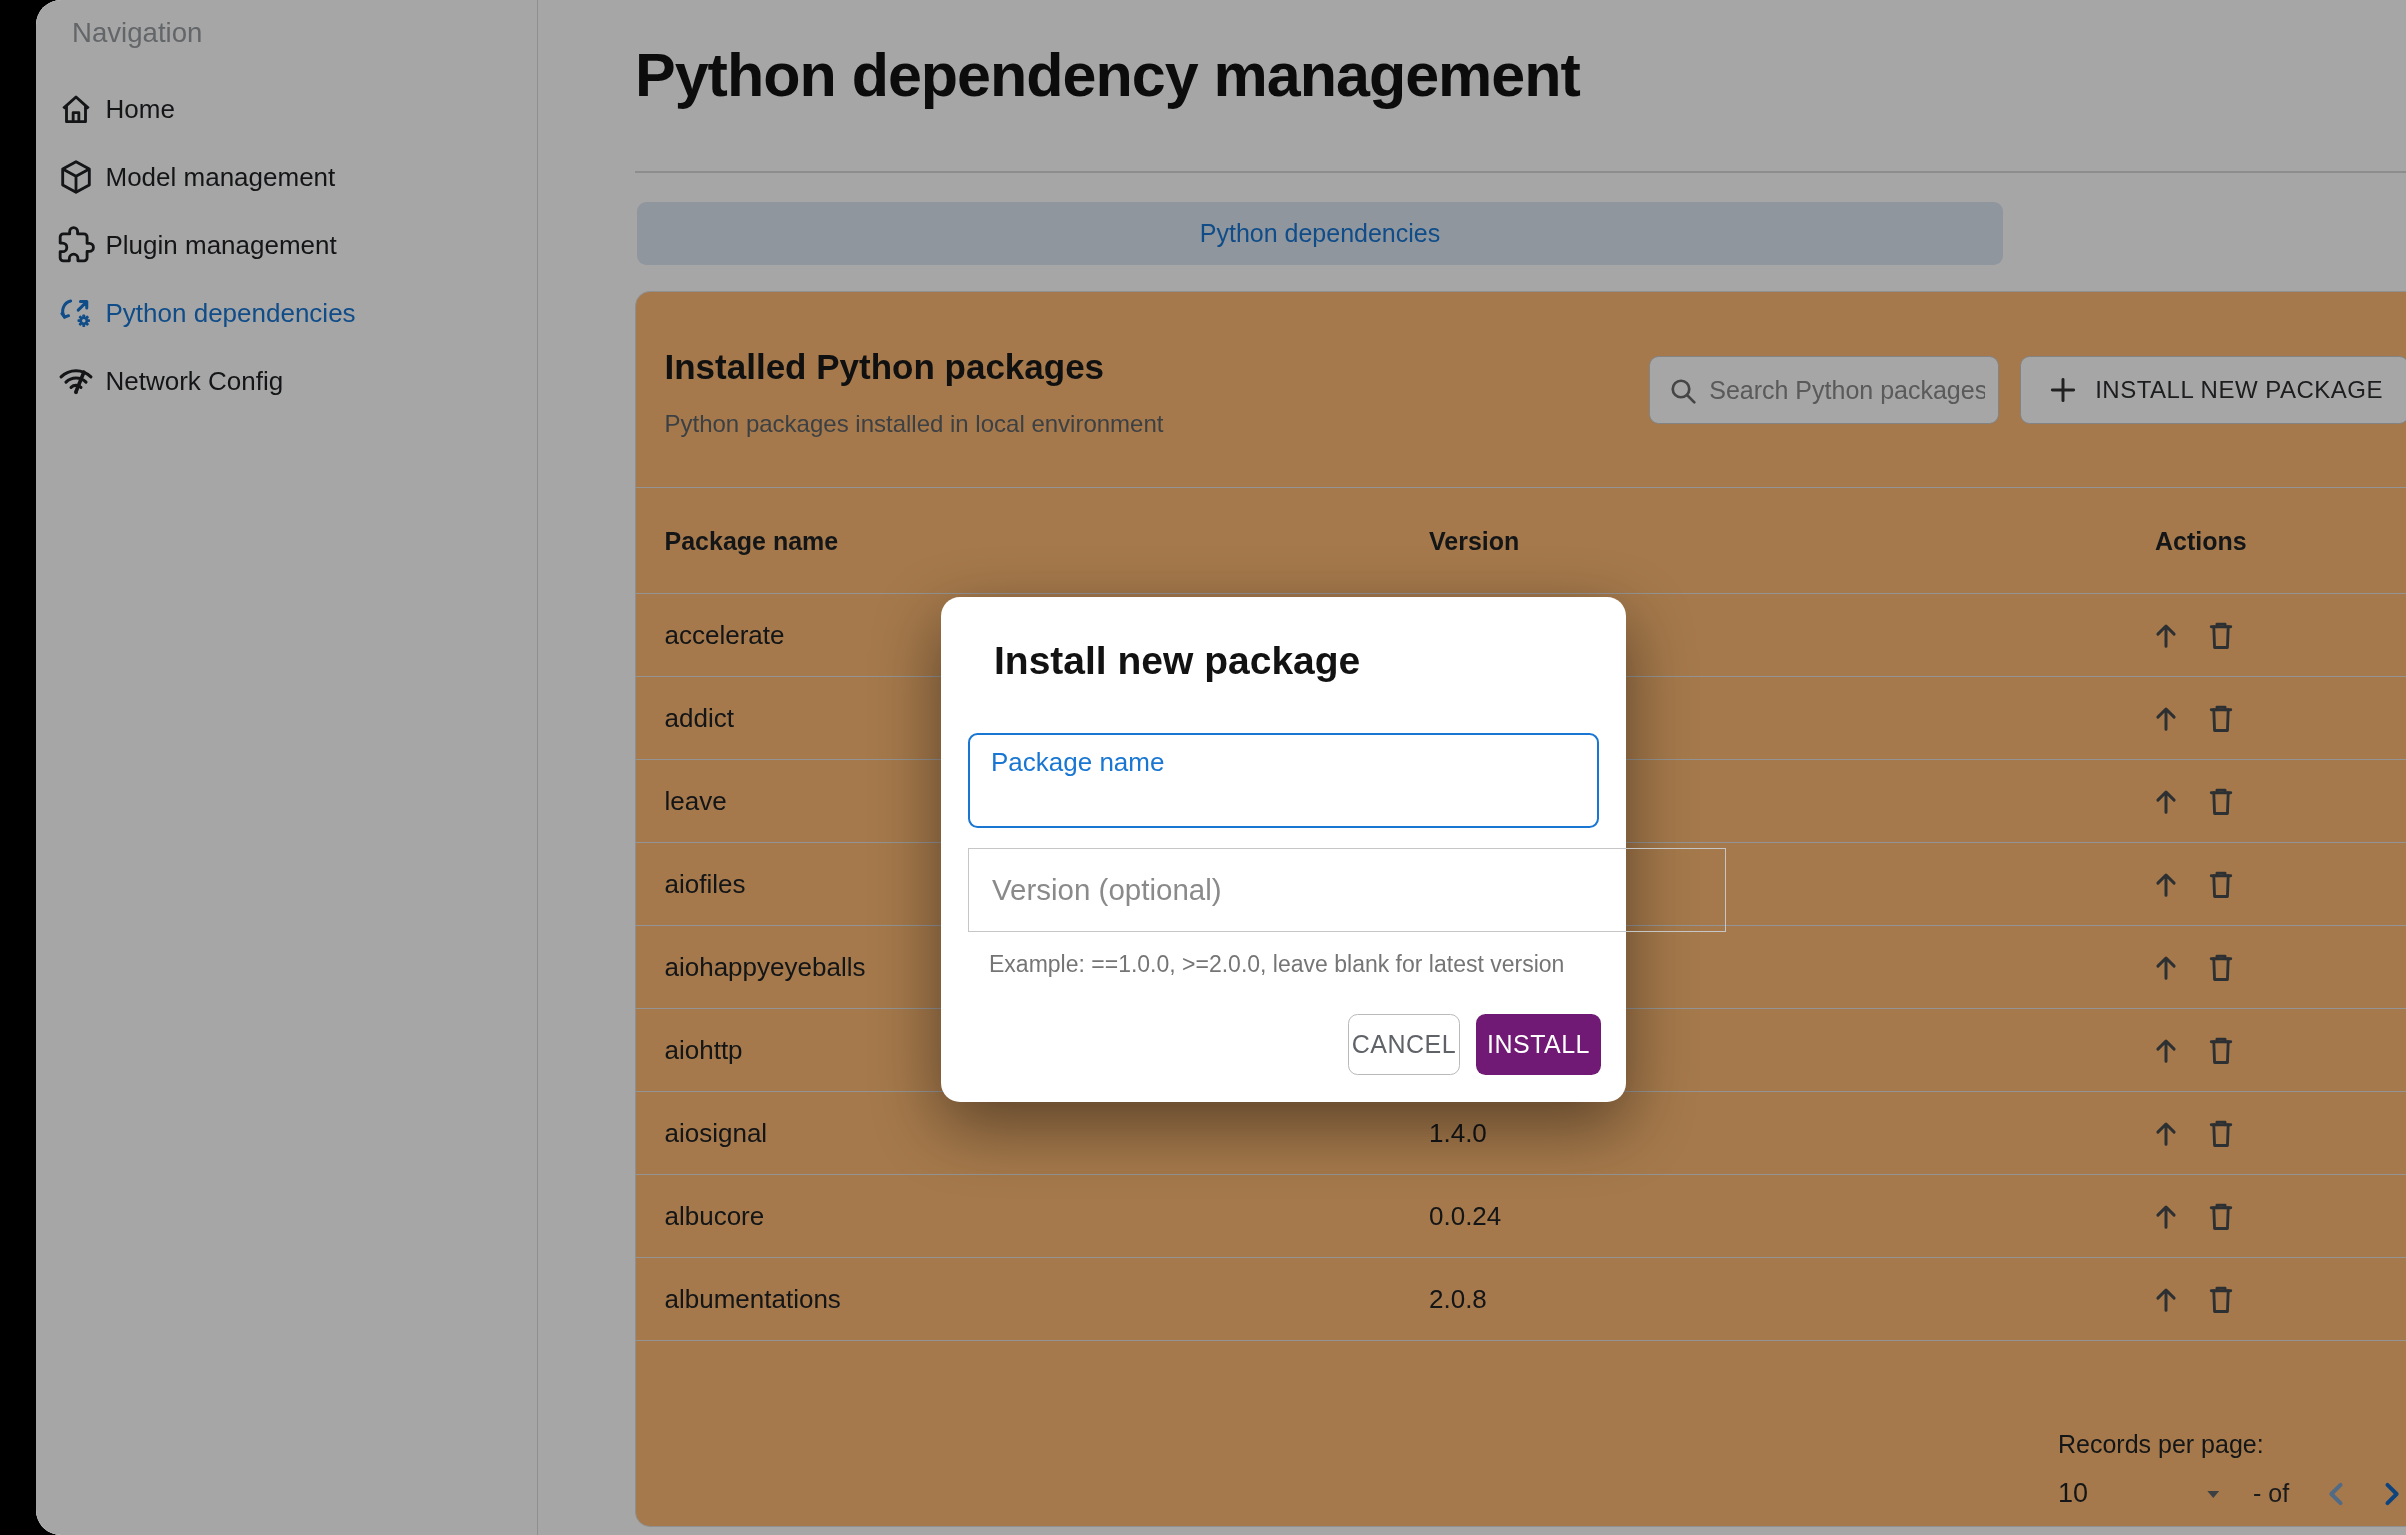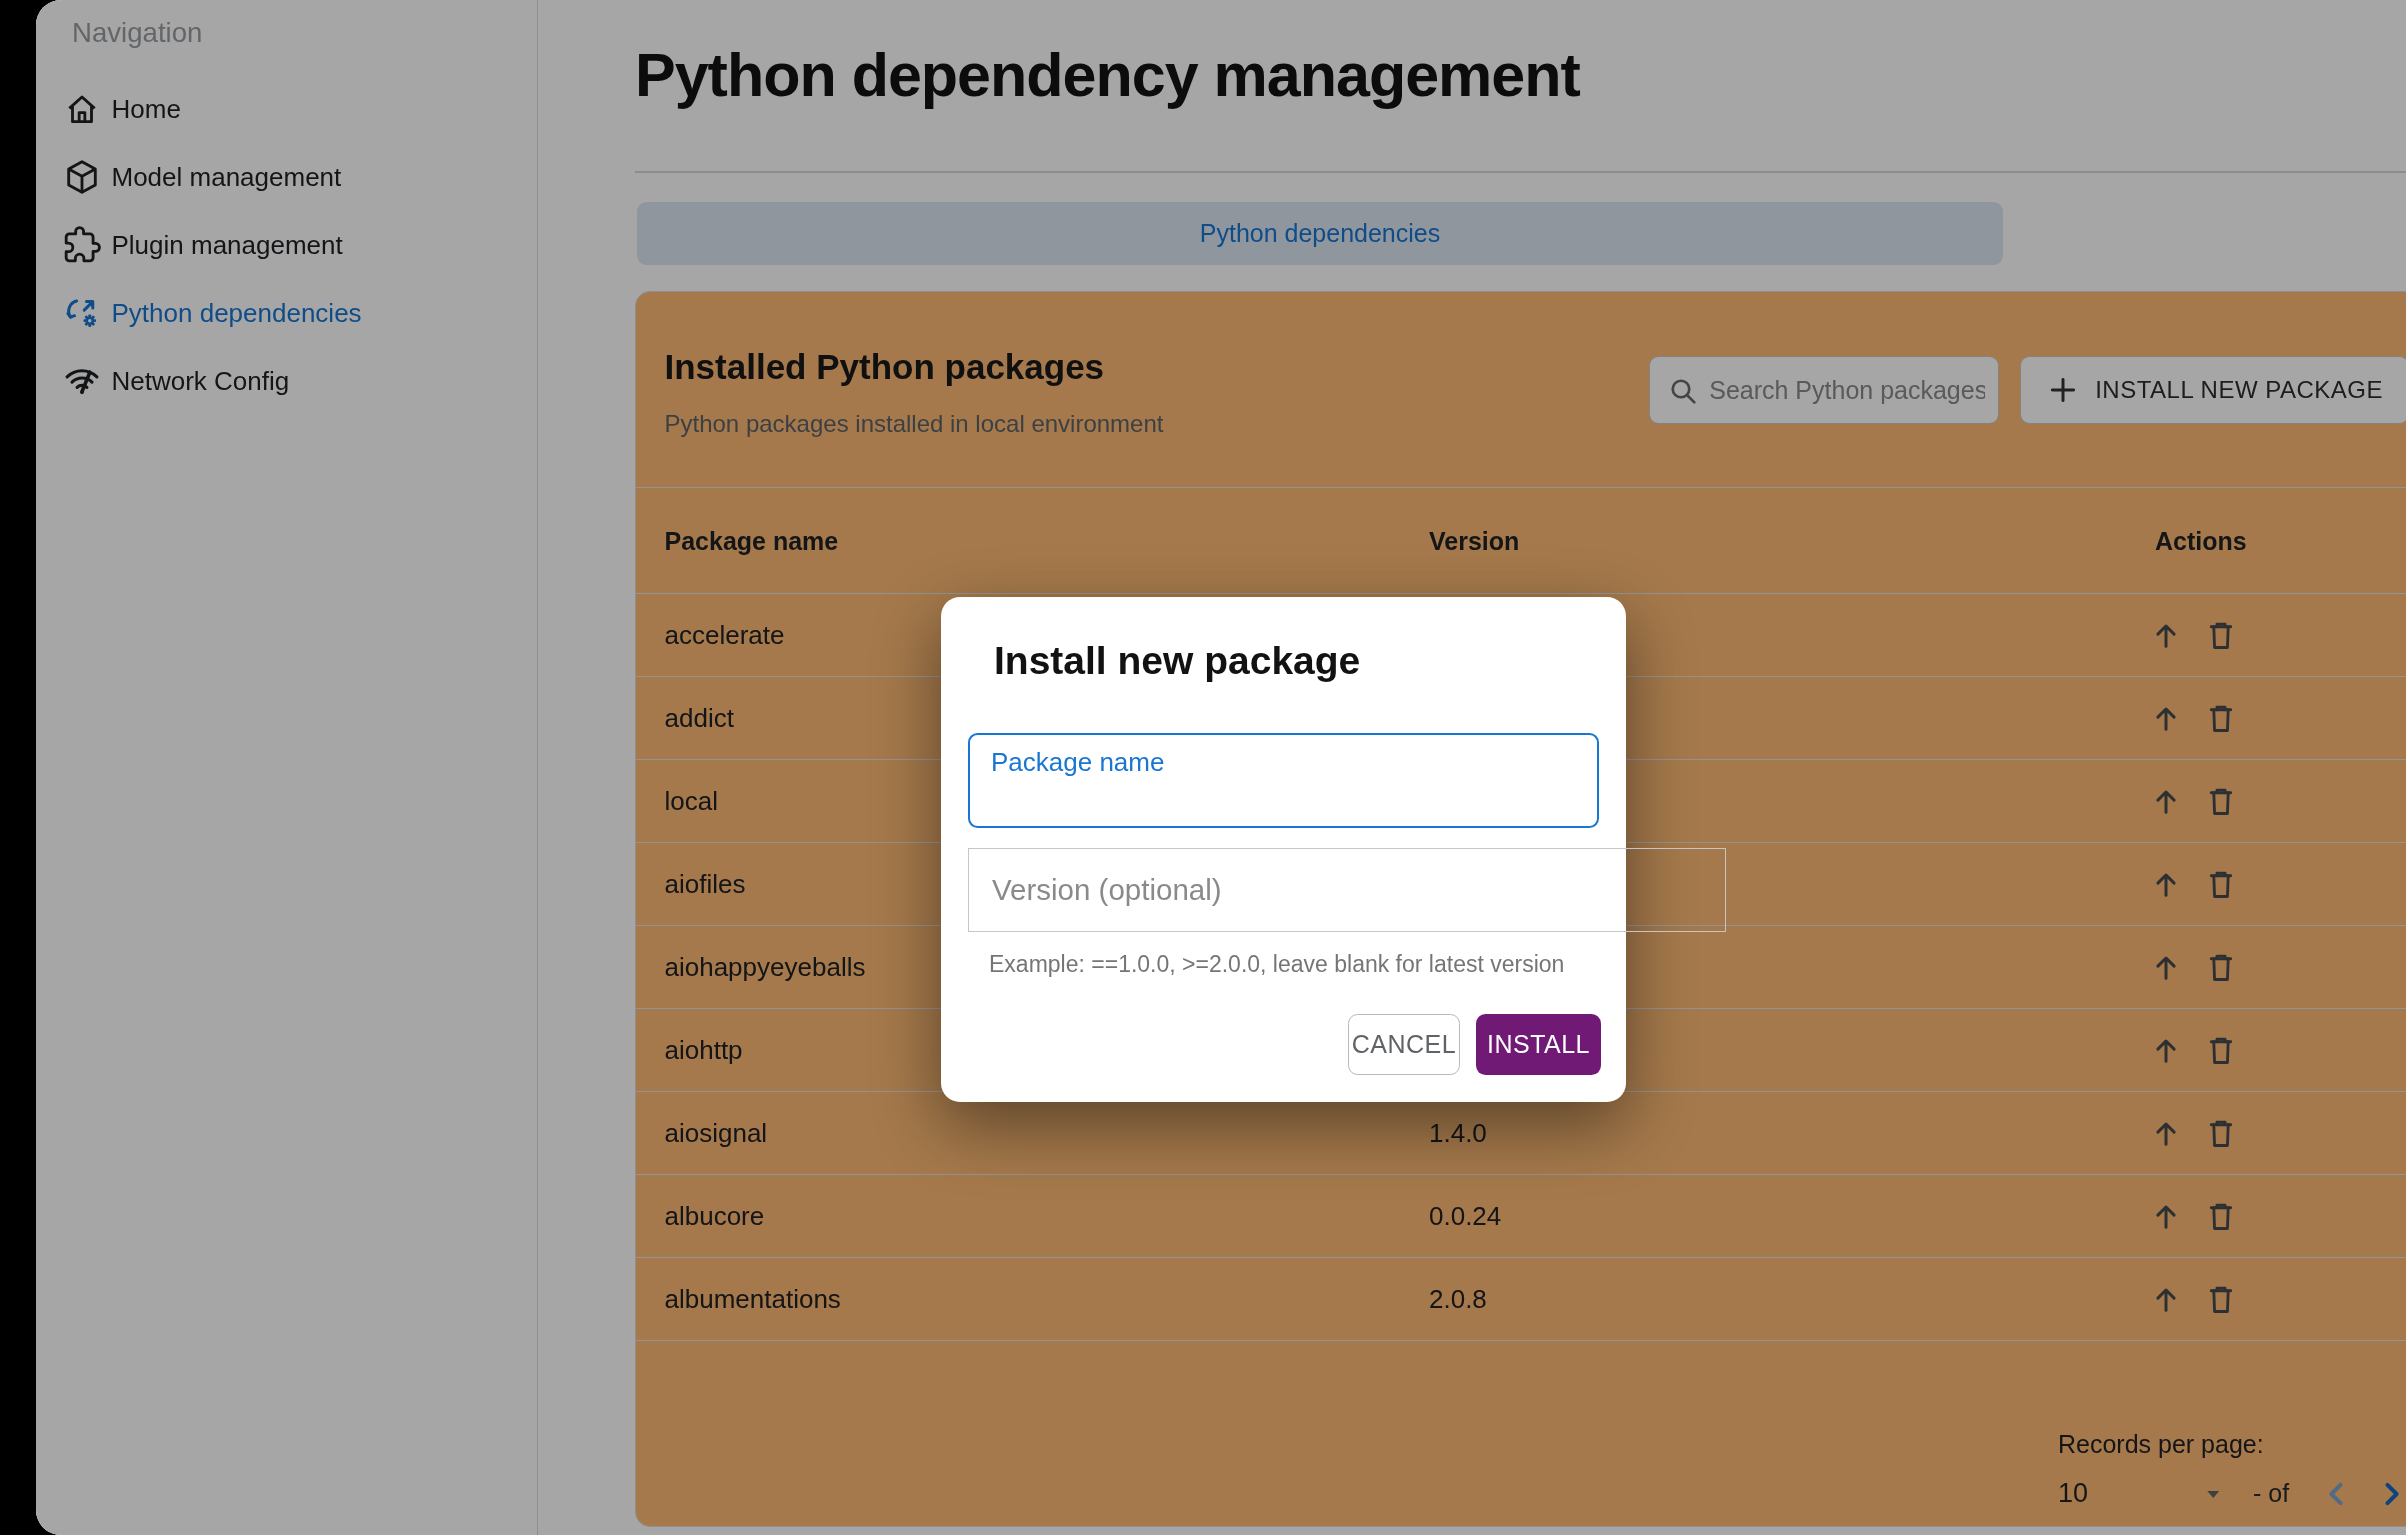--- a/index.html
+++ b/index.html
@@ -4,21 +4,21 @@
 <style>
   * { box-sizing: border-box; margin: 0; padding: 0; }
   html,body { width: 2406px; height: 1535px; background: #000; }
   body { font-family: "Liberation Sans", sans-serif; }
   .app { position: relative; width: 2406px; height: 1535px; background: #fff; border-radius: 25px; overflow: hidden; margin-left: 36px; }
 
   
   .sidebar { position: absolute; left: 0; top: 0; width: 502px; height: 100%; background: #fff; border-right: 1px solid #dcdcdc; }
   .sidebar-header { position: absolute; left: 36px; top: 17px; font-size: 27.6px; color: #999da2; }
   .nav-list { position: absolute; top: 75px; left: 0; right: 1px; }
-  .nav-item { height: 68px; display: flex; align-items: center; padding-left: 27px; gap: 10.5px; font-size: 26px; color: #1f2124; cursor: pointer; }
+  .nav-item { height: 68px; display: flex; align-items: center; padding-left: 21px; gap: 10.5px; font-size: 26px; color: #1f2124; cursor: pointer; }
   .nav-item.active { color: #1976d2; }
   .nav-icon { width: 38px; height: 38px; flex: 0 0 38px; display: flex; align-items: center; justify-content: center; }
   .nav-icon svg { width: 38px; height: 38px; }
 
   
   .main { position: absolute; left: 502px; top: 0; right: 0; bottom: 0; }
   .page-title { position: absolute; left: 97px; top: 40px; font-size: 61px; font-weight: 700; letter-spacing: -1px; color: #131313; }
   .title-divider { position: absolute; left: 97px; right: 7.6px; top: 171px; height: 1.9px; background: #d9d9d9; }
 
   .tabs { position: absolute; left: 99px; top: 202px; width: 1366px; height: 63px; background: #eaeaea; border-radius: 9.5px; display: flex; overflow: hidden; }
@@ -212,21 +212,21 @@
                 <svg viewBox="0 0 24 24" fill="none" stroke="currentColor" stroke-width="1.9" stroke-linecap="round" stroke-linejoin="round">
                   <path d="M5.5 6.5h13"></path>
                   <path d="M9.3 6.5V4.7h5.4v1.8"></path>
                   <path d="M7.2 6.5l.5 13.8h8.6l.5-13.8"></path>
                 </svg>
               </button>
             </span>
           </div>
 
           <div class="trow">
-            <span class="cell-name">local</span>
+            <span class="cell-name">leave</span>
             <span class="cell-version"></span>
             <span class="cell-actions">
               <button class="icon-btn">
                 <svg viewBox="0 0 24 24" fill="none" stroke="currentColor" stroke-width="2" stroke-linecap="round" stroke-linejoin="round">
                   <path d="M12 19.5V6M6.6 11.4 12 6l5.4 5.4"></path>
                 </svg>
               </button>
               <button class="icon-btn">
                 <svg viewBox="0 0 24 24" fill="none" stroke="currentColor" stroke-width="1.9" stroke-linecap="round" stroke-linejoin="round">
                   <path d="M5.5 6.5h13"></path>

